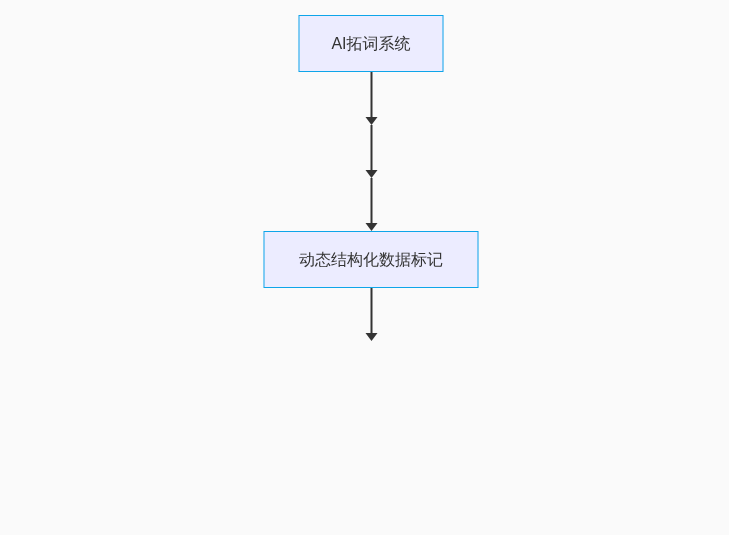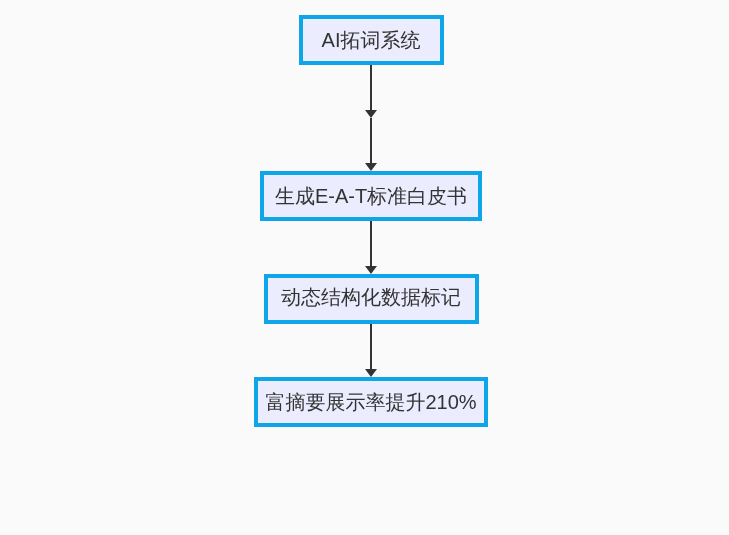--- a/index.html
+++ b/index.html
@@ -18,36 +18,36 @@
     position: absolute;
     left: 371px;
     top: 15px;
     transform: translateX(-50%);
     display: flex;
     flex-direction: column;
     align-items: center;
   }
   .node {
     box-sizing: border-box;
-    height: 50px;
+    height: 57px;
     background: #ececff;
-    border: 4px solid #0ea5e9;
+    border: 1px solid #0ea5e9;
     display: flex;
     align-items: center;
     justify-content: center;
     color: #333333;
-    font-size: 20px;
+    font-size: 16px;
     line-height: 1;
     white-space: nowrap;
     flex-shrink: 0;
   }
   .n1 { width: 145px; }
   .n2 { width: 193px; }
   .n3 { width: 222px; }
-  .n4 { width: 215px; font-family: Liberation Mono, monospace; }
+  .n4 { width: 215px; }
   .n5 { width: 234px; }
   .arrow {
     height: 53px;
     display: flex;
     flex-direction: column;
     align-items: center;
     flex-shrink: 0;
   }
   .arrow .shaft {
     flex: 1;
@@ -76,35 +76,29 @@
     <div class="shaft"></div>
     <div class="head"></div>
   </div>
 
 
   <div class="arrow">
     <div class="shaft"></div>
     <div class="head"></div>
   </div>
 
-  <div class="node n3">
-    <span>生成E-A-T标准白皮书</span>
-  </div>
 
   <div class="arrow">
     <div class="shaft"></div>
     <div class="head"></div>
   </div>
 
   <div class="node n4">
     <span>动态结构化数据标记</span>
   </div>
 
   <div class="arrow">
     <div class="shaft"></div>
     <div class="head"></div>
   </div>
 
-  <div class="node n5">
-    <span>富摘要展示率提升210%</span>
-  </div>
 
 </div>
 
 </body></html>

